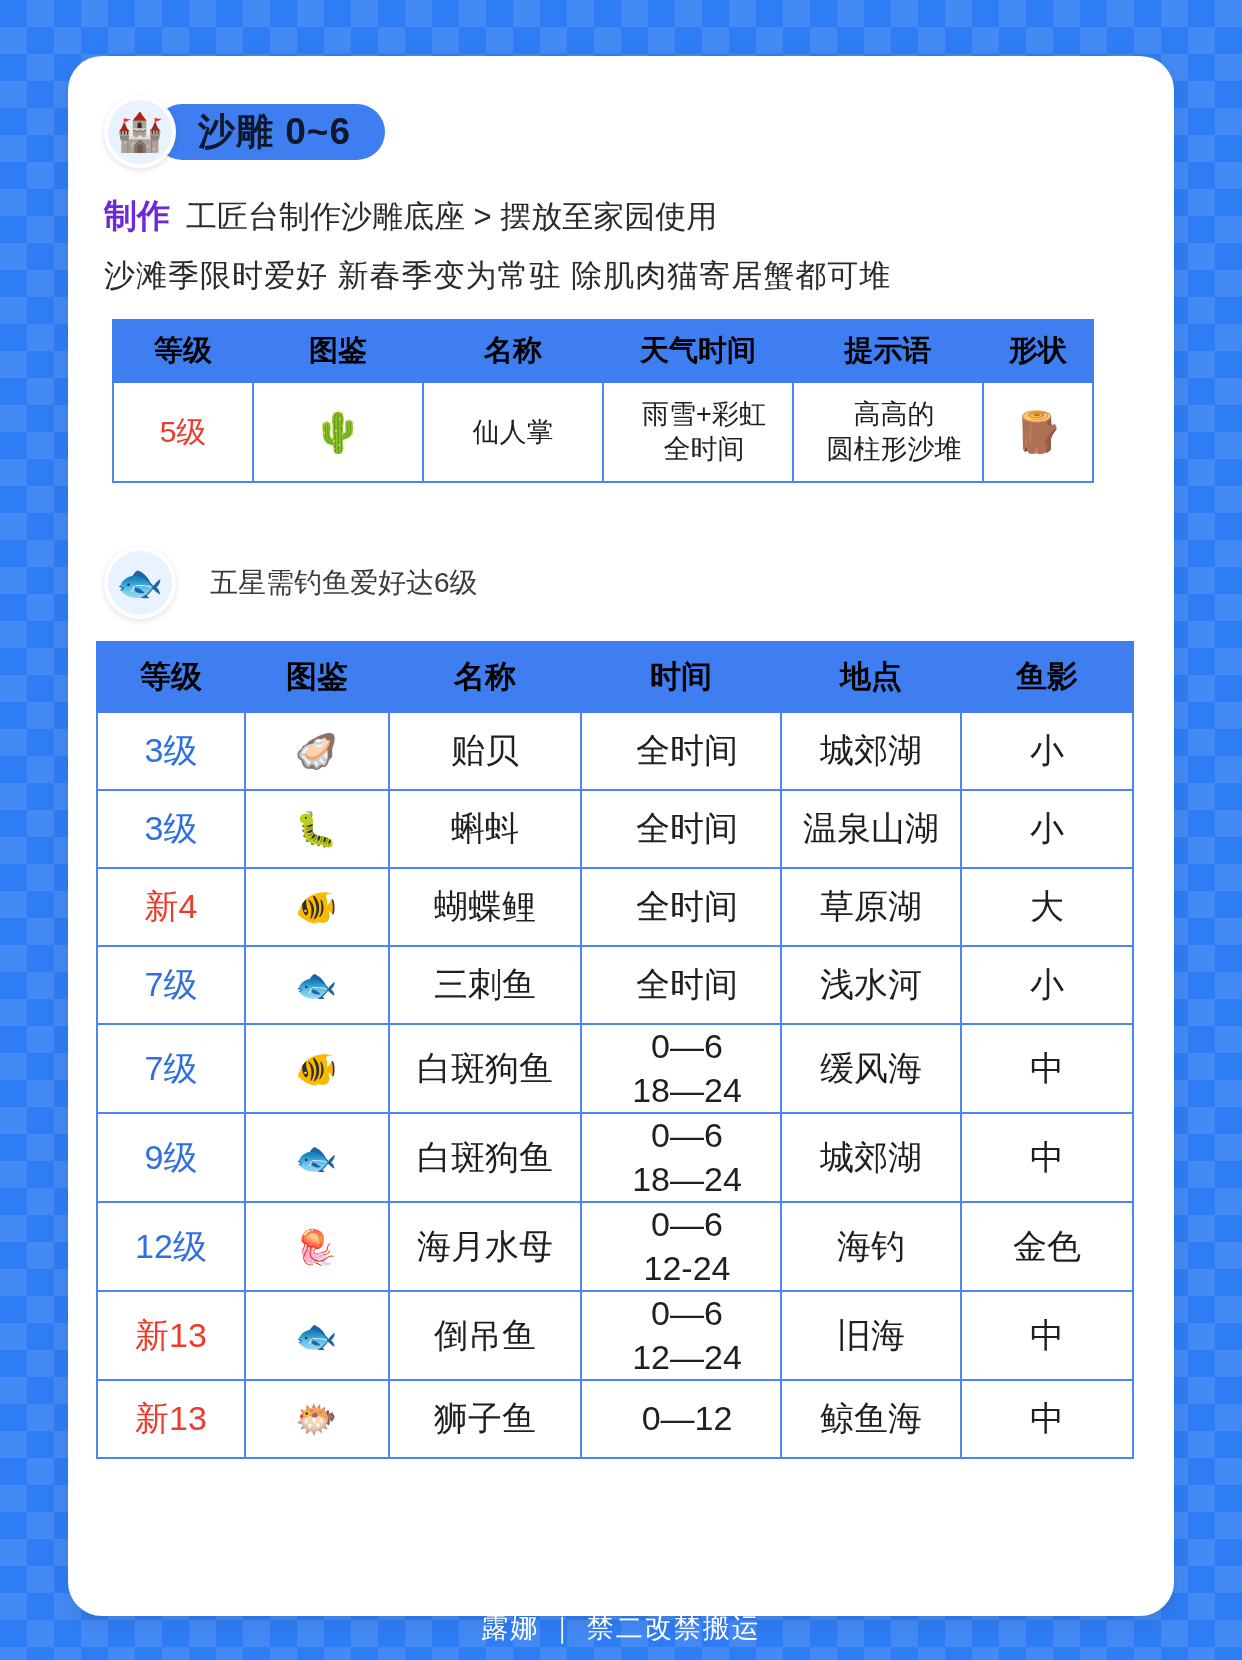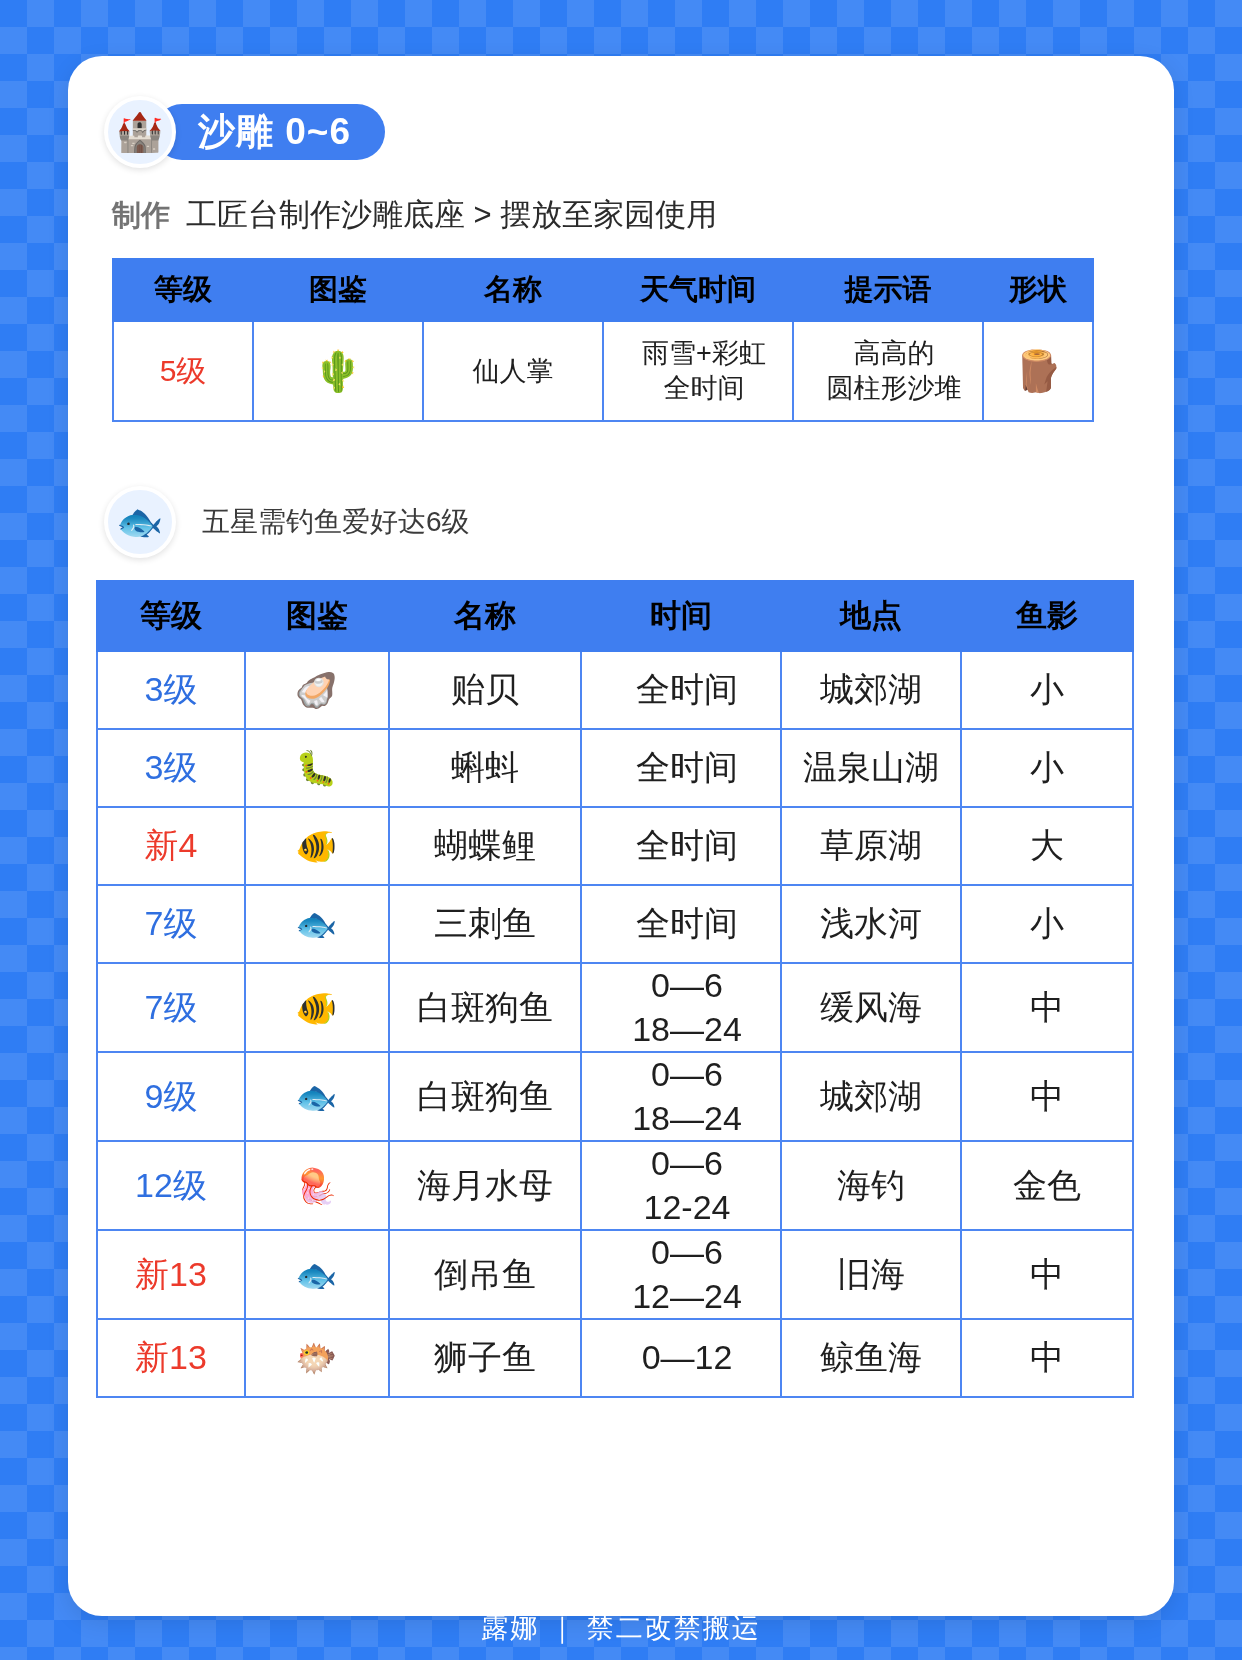--- a/index.html
+++ b/index.html
@@ -49,48 +49,47 @@
     justify-content: center;
     font-size: 38px;
     position: relative;
     z-index: 2;
   }
   .badge-pill {
     margin-left: -22px;
     height: 56px;
     background: #3f7ef0;
     border-radius: 28px;
-    color: #ffffff;
+    color: #0f172a;
     font-size: 37px;
     font-weight: bold;
     letter-spacing: 1px;
     display: flex;
     align-items: center;
     padding: 0 34px 0 44px;
   }
   .sec-note {
-    margin-left: 26px;
+    margin-left: 34px;
     font-size: 28px;
     color: #3b3b3b;
   }
 
   
   .craft-line {
     margin-top: 26px;
     font-size: 31px;
     color: #2b2b2b;
     display: flex;
     align-items: baseline;
     gap: 16px;
   }
   .craft-key {
-    color: #737373;
+    color: #6d28d9;
     font-weight: bold;
-    font-size: 29px;
-    margin-left: 8px;
+    font-size: 33px;
   }
   .craft-sub {
     margin-top: 16px;
     font-size: 31px;
     color: #2b2b2b;
     letter-spacing: 1px;
   }
 
   
   table {
@@ -148,20 +147,21 @@
     <div class="badge-icon">
       <span>🏰</span>
     </div>
     <div class="badge-pill">沙雕 0~6</div>
   </div>
 
   <div class="craft-line">
     <span class="craft-key">制作</span>
     <span>工匠台制作沙雕底座 &gt; 摆放至家园使用</span>
   </div>
+  <div class="craft-sub">沙滩季限时爱好 新春季变为常驻 除肌肉猫寄居蟹都可堆</div>
 
   <table class="tbl-sand">
     <colgroup>
       <col style="width:140px">
         <col style="width:170px">
         <col style="width:180px">
       <col style="width:190px">
         <col style="width:190px">
         <col style="width:110px">
     </colgroup>

